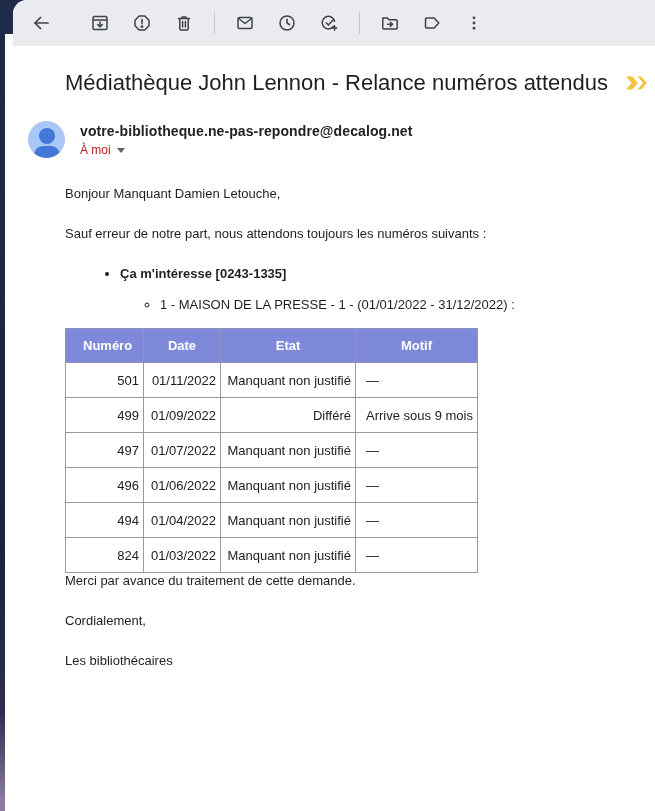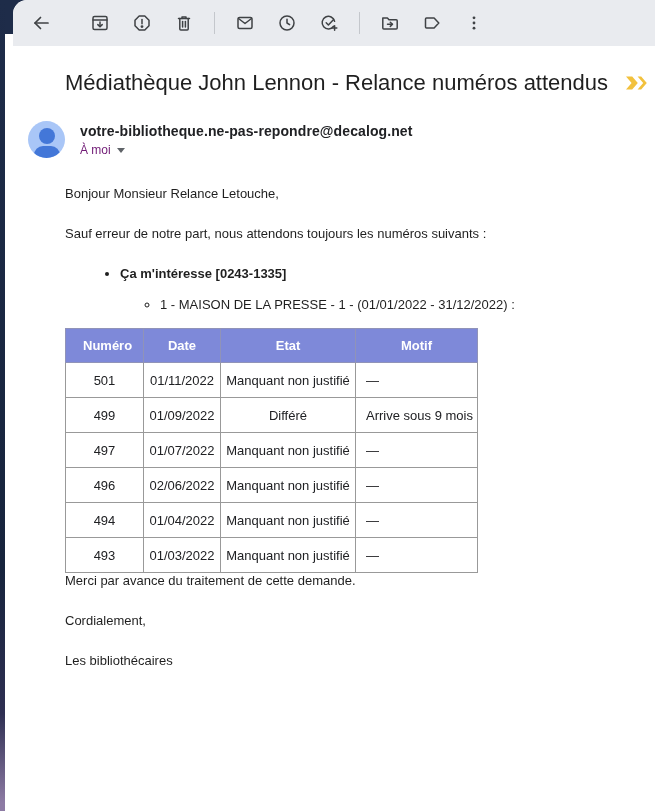--- a/index.html
+++ b/index.html
@@ -50,38 +50,38 @@
   .avatar .head {
     position:absolute; left:10.5px; top:7px; width:16px; height:16px;
     border-radius:50%; background:#4377d8;
   }
   .avatar .shoulders {
     position:absolute; left:5.5px; top:25px; width:26px; height:18px;
     border-radius:9px 9px 0 0; background:#4377d8;
   }
   .sender-info { padding-top:2px; }
   .sender-email { font-size:14px; font-weight:bold; color:#202124; letter-spacing:.1px; }
-  .to-row { margin-top:4px; font-size:12px; color:#701a75; display:inline-flex; align-items:center; cursor:pointer; }
+  .to-row { margin-top:4px; font-size:12px; color:#b91c1c; display:inline-flex; align-items:center; cursor:pointer; }
   .caret { width:0; height:0; border-left:4px solid transparent; border-right:4px solid transparent; border-top:5px solid #5f6368; margin-left:6px; }
   
   .mail-body { margin:28px 20px 0 52px; font-size:13px; color:#1f1f1f; }
   .mail-body p { margin:0 0 24px 0; line-height:16px; }
   ul.l1 { list-style:disc; margin:0 0 8px 0; padding-left:55px; }
   ul.l1 > li { font-weight:bold; margin-bottom:16px; }
   ul.l2 { list-style:circle; margin:16px 0 0 0; padding-left:40px; font-weight:normal; }
   ul.l2 > li { margin-bottom:0; font-weight:normal; }
   
   table.issues { border-collapse:collapse; margin:12px 0 0 0; table-layout:fixed; width:412px; }
   table.issues th {
     background:#7e89d9; color:#ffffff; font-size:13px; font-weight:bold;
     height:34px; border:1px solid #9093b8; text-align:center; padding:0 17px;
   }
   table.issues td {
     border:1px solid #999999; height:35px; font-size:13px; color:#202124;
-    text-align:center; padding:0 4px; background:#fff;
+    text-align:right; padding:0 4px; background:#fff;
   }
   table.issues td:last-child { text-align:left; padding-left:10px; }
   .col-num { width:78px; } .col-date { width:77px; } .col-etat { width:135px; } .col-motif { width:122px; }
   .after-table { margin-top:42px; }
   .sig { margin-top:5px; line-height:21px; }
   .sig .sig-name { font-weight:bold; }
 </style>
 </head>
 <body>
 
@@ -182,21 +182,21 @@
     <div class="sender-info">
       <div class="sender-email">votre-bibliotheque.ne-pas-repondre@decalog.net</div>
       <div class="to-row">
         <span>À moi</span>
         <span class="caret"></span>
       </div>
     </div>
   </div>
 
   <div class="mail-body">
-    <p>Bonjour Monsieur Relance Letouche,</p>
+    <p>Bonjour Manquant Damien Letouche,</p>
     <p>Sauf erreur de notre part, nous attendons toujours les numéros suivants :</p>
 
     <ul class="l1">
       <li>
         <span>Ça m'intéresse [0243-1335]</span>
         <ul class="l2">
           <li>1 - MAISON DE LA PRESSE - 1 - (01/01/2022 - 31/12/2022) :</li>
         </ul>
       </li>
     </ul>
@@ -230,32 +230,32 @@
             <td>Arrive sous 9 mois</td>
           </tr>
           <tr>
             <td>497</td>
             <td>01/07/2022</td>
             <td>Manquant non justifié</td>
             <td>—</td>
           </tr>
           <tr>
             <td>496</td>
-            <td>02/06/2022</td>
+            <td>01/06/2022</td>
             <td>Manquant non justifié</td>
             <td>—</td>
           </tr>
           <tr>
             <td>494</td>
             <td>01/04/2022</td>
             <td>Manquant non justifié</td>
             <td>—</td>
           </tr>
           <tr>
-            <td>493</td>
+            <td>824</td>
             <td>01/03/2022</td>
             <td>Manquant non justifié</td>
             <td>—</td>
           </tr>
         </tbody>
     </table>
 
     <p class="after-table">Merci par avance du traitement de cette demande.</p>
     <p>Cordialement,</p>
     <p>Les bibliothécaires</p>

